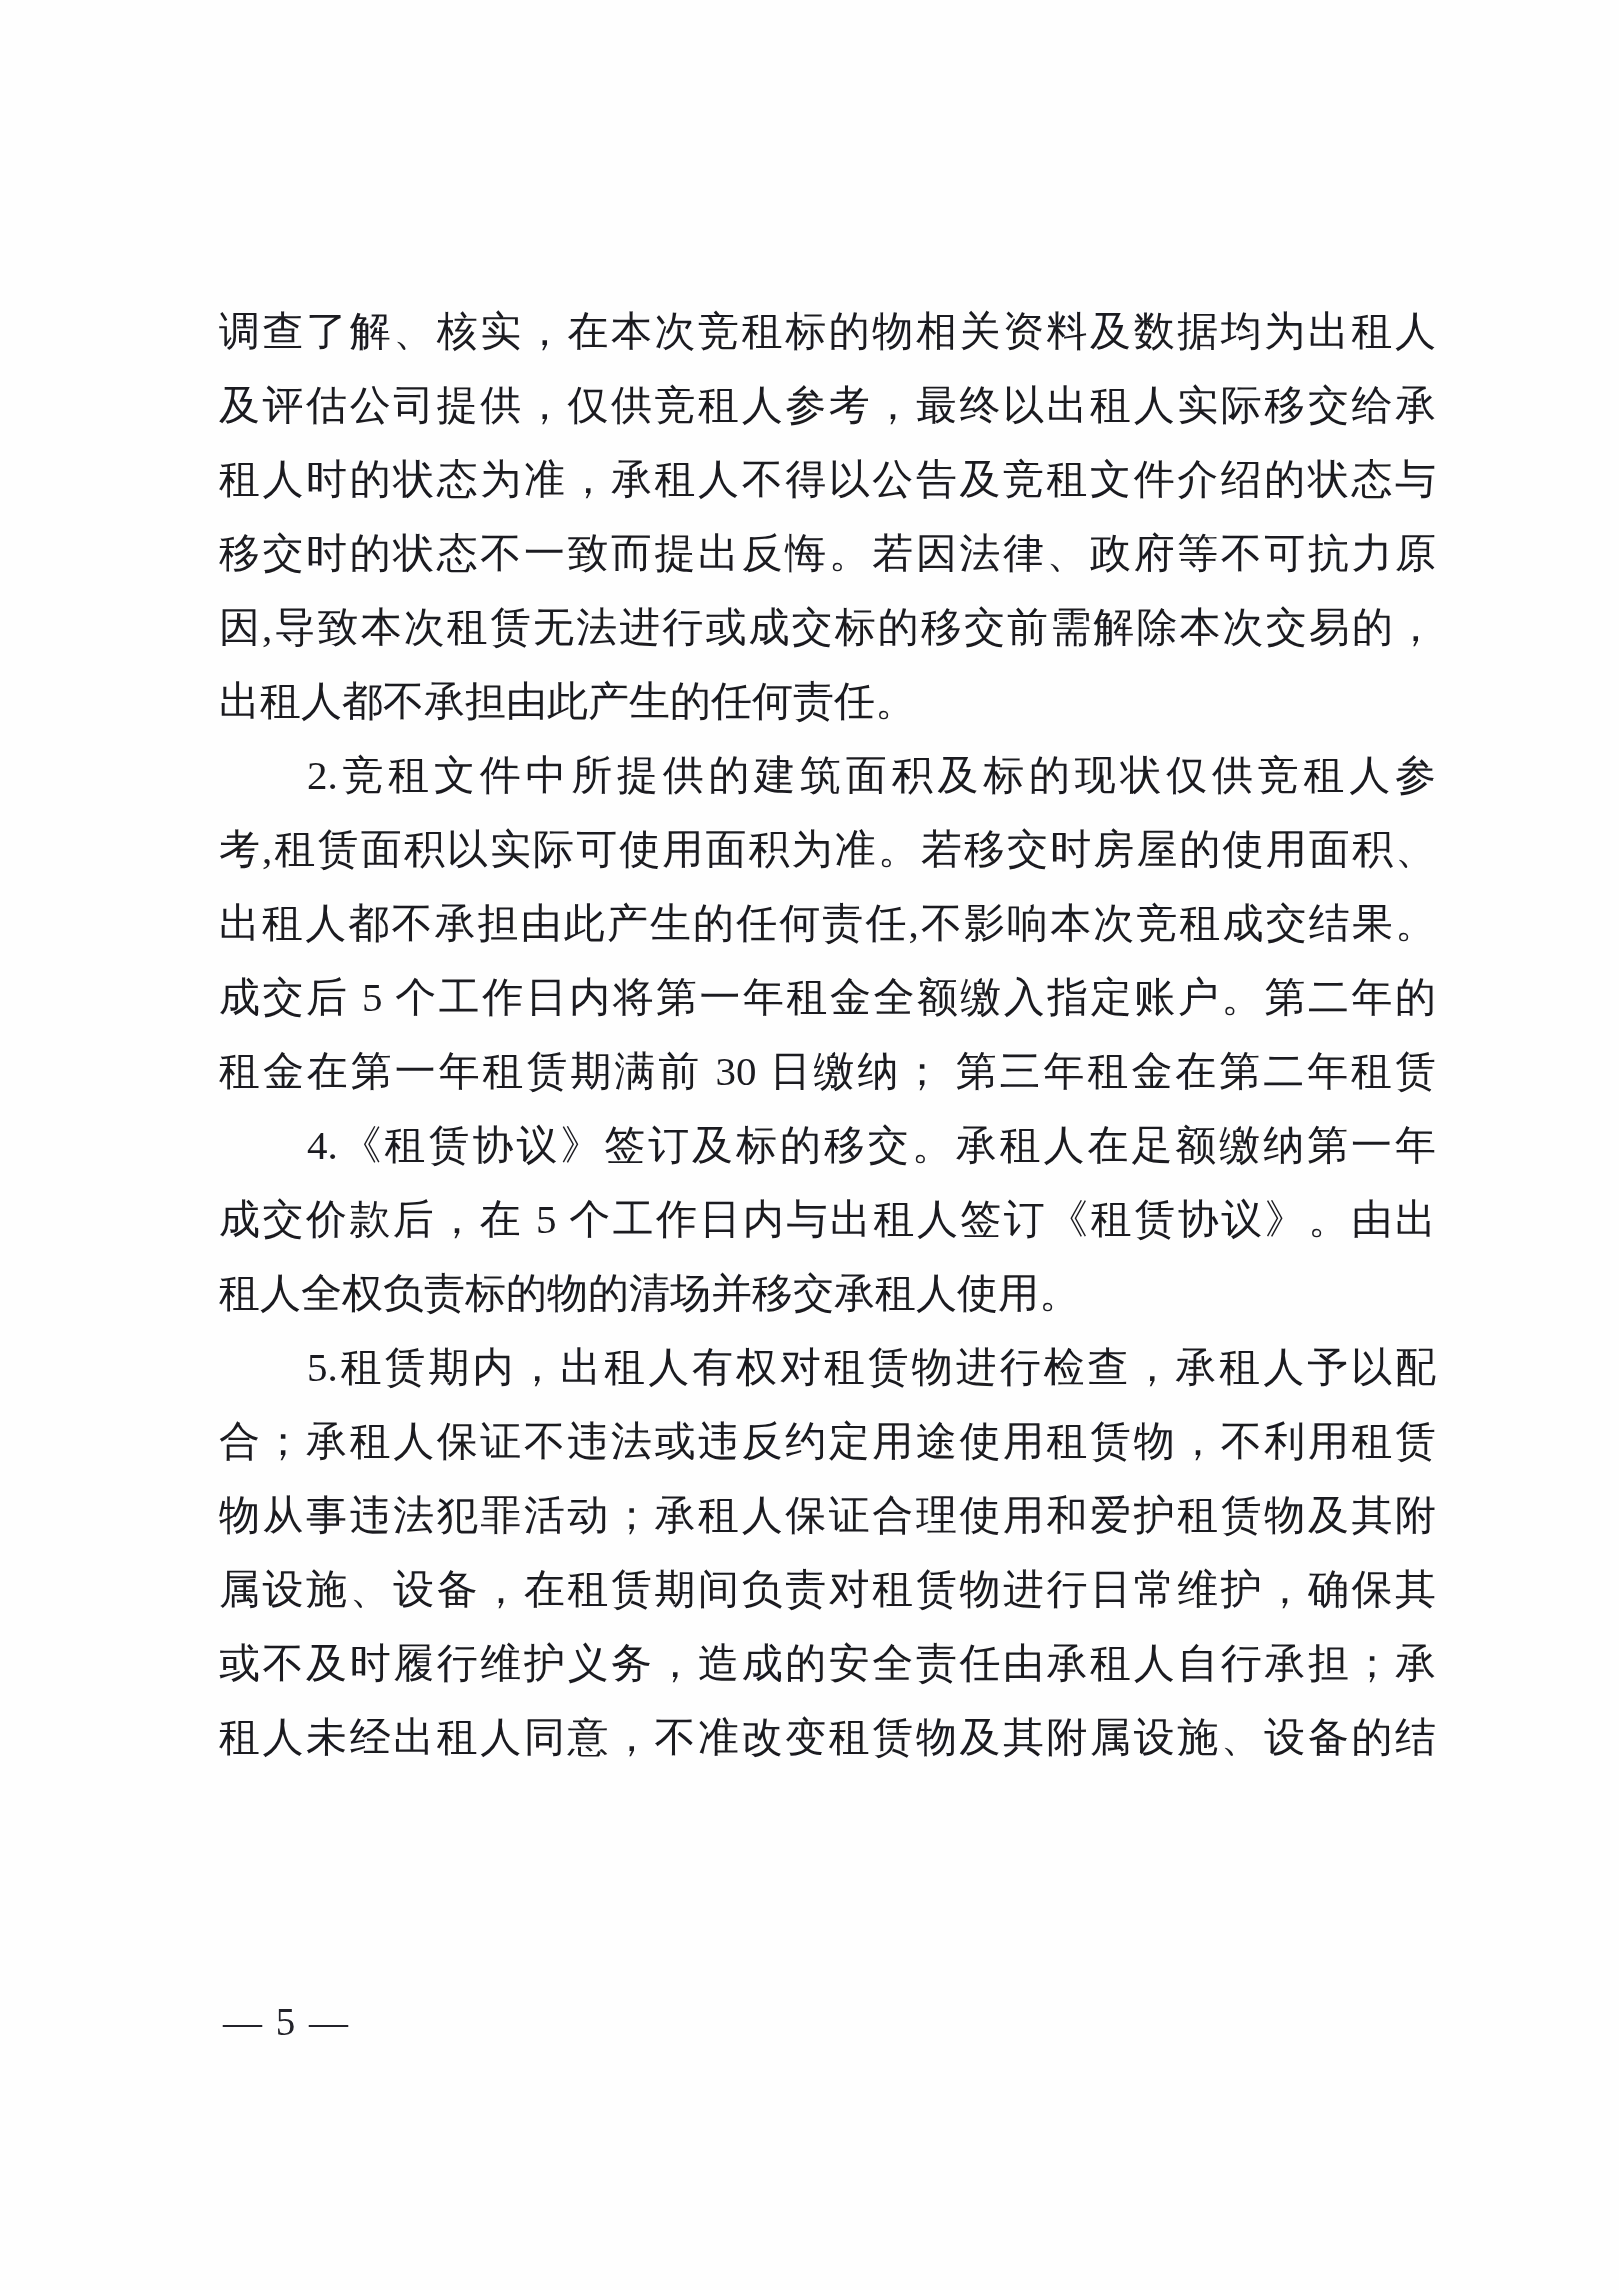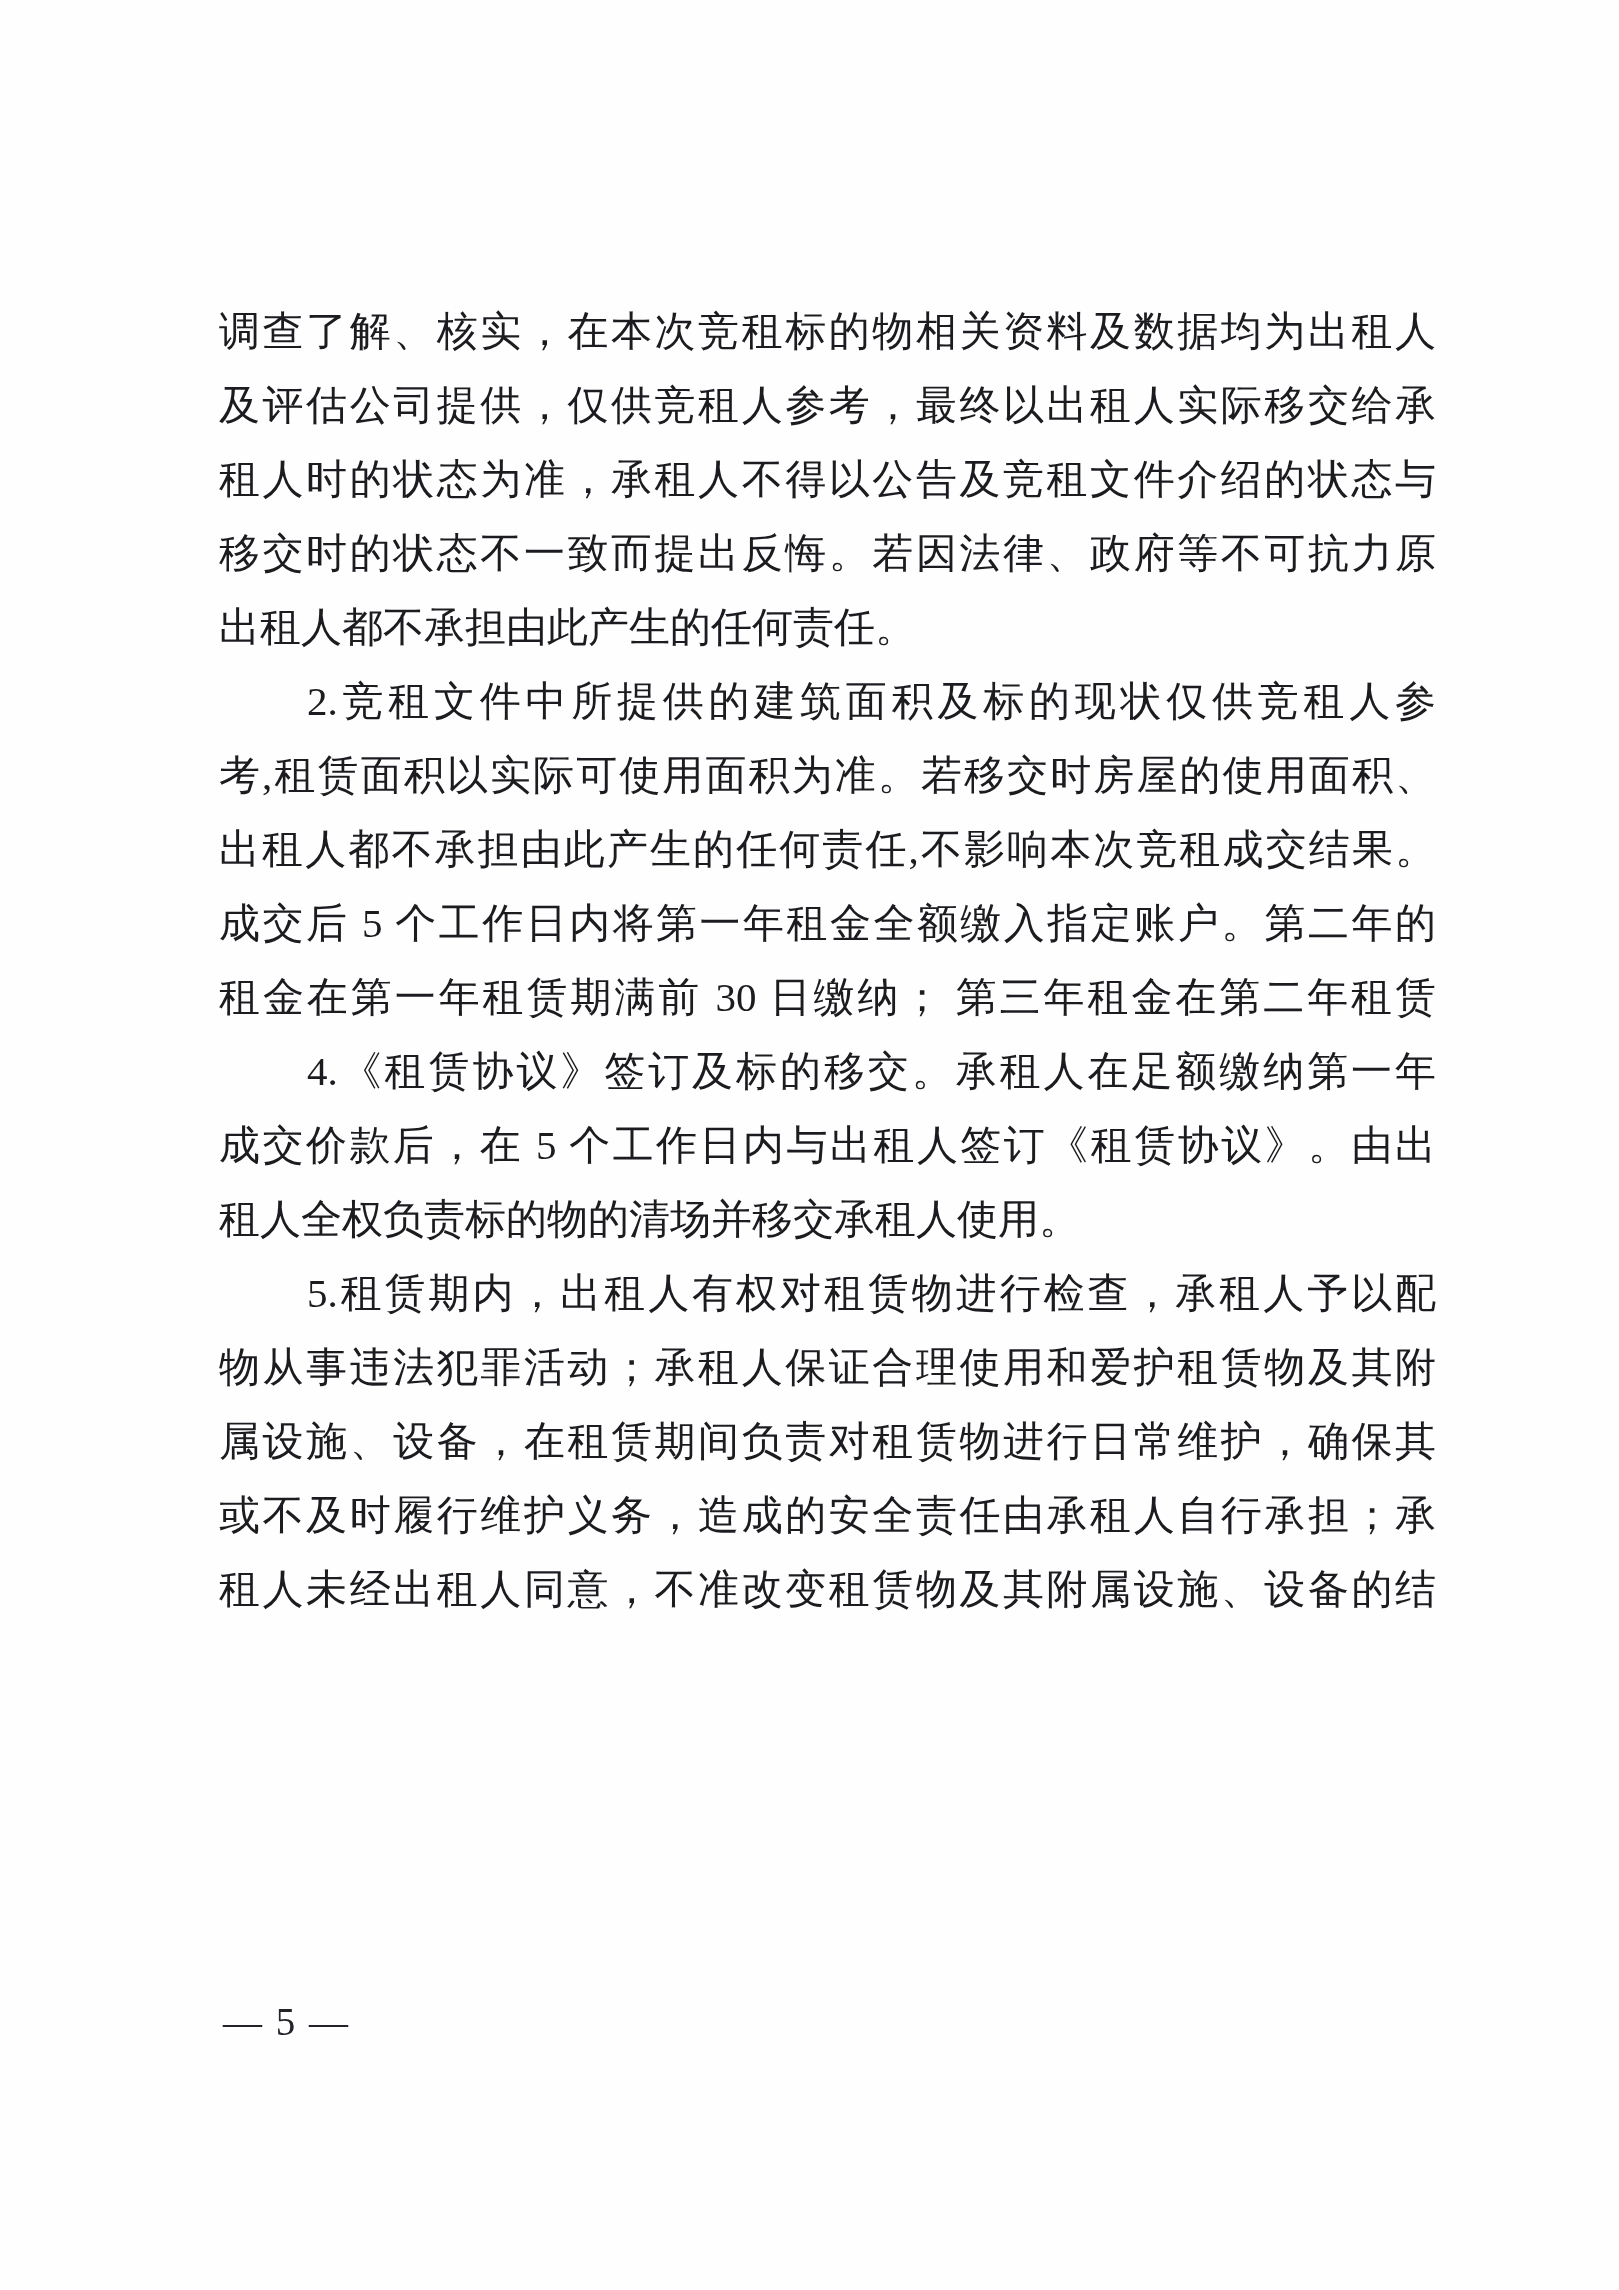--- a/index.html
+++ b/index.html
@@ -47,30 +47,32 @@
 </style>
 </head>
 <body>
 
 <div class="page">
   <div class="doc-body">
     <div class="line">调查了解、核实，在本次竞租标的物相关资料及数据均为出租人</div>
     <div class="line">及评估公司提供，仅供竞租人参考，最终以出租人实际移交给承</div>
     <div class="line">租人时的状态为准，承租人不得以公告及竞租文件介绍的状态与</div>
     <div class="line">移交时的状态不一致而提出反悔。若因法律、政府等不可抗力原</div>
+    <div class="line">因,导致本次租赁无法进行或成交标的移交前需解除本次交易的，</div>
     <div class="line para-end">出租人都不承担由此产生的任何责任。</div>
     <div class="line indent">2.竞租文件中所提供的建筑面积及标的现状仅供竞租人参</div>
     <div class="line">考,租赁面积以实际可使用面积为准。若移交时房屋的使用面积、</div>
     <div class="line">出租人都不承担由此产生的任何责任,不影响本次竞租成交结果。</div>
     <div class="line">成交后 5 个工作日内将第一年租金全额缴入指定账户。第二年的</div>
     <div class="line">租金在第一年租赁期满前 30 日缴纳； 第三年租金在第二年租赁</div>
     <div class="line indent">4.《租赁协议》签订及标的移交。承租人在足额缴纳第一年</div>
     <div class="line">成交价款后，在 5 个工作日内与出租人签订《租赁协议》。由出</div>
     <div class="line para-end">租人全权负责标的物的清场并移交承租人使用。</div>
     <div class="line indent">5.租赁期内，出租人有权对租赁物进行检查，承租人予以配</div>
+    <div class="line">合；承租人保证不违法或违反约定用途使用租赁物，不利用租赁</div>
     <div class="line">物从事违法犯罪活动；承租人保证合理使用和爱护租赁物及其附</div>
     <div class="line">属设施、设备，在租赁期间负责对租赁物进行日常维护，确保其</div>
     <div class="line">或不及时履行维护义务，造成的安全责任由承租人自行承担；承</div>
     <div class="line">租人未经出租人同意，不准改变租赁物及其附属设施、设备的结</div>
   </div>
 
   <div class="footer">— 5 —</div>
 </div>
 
 

